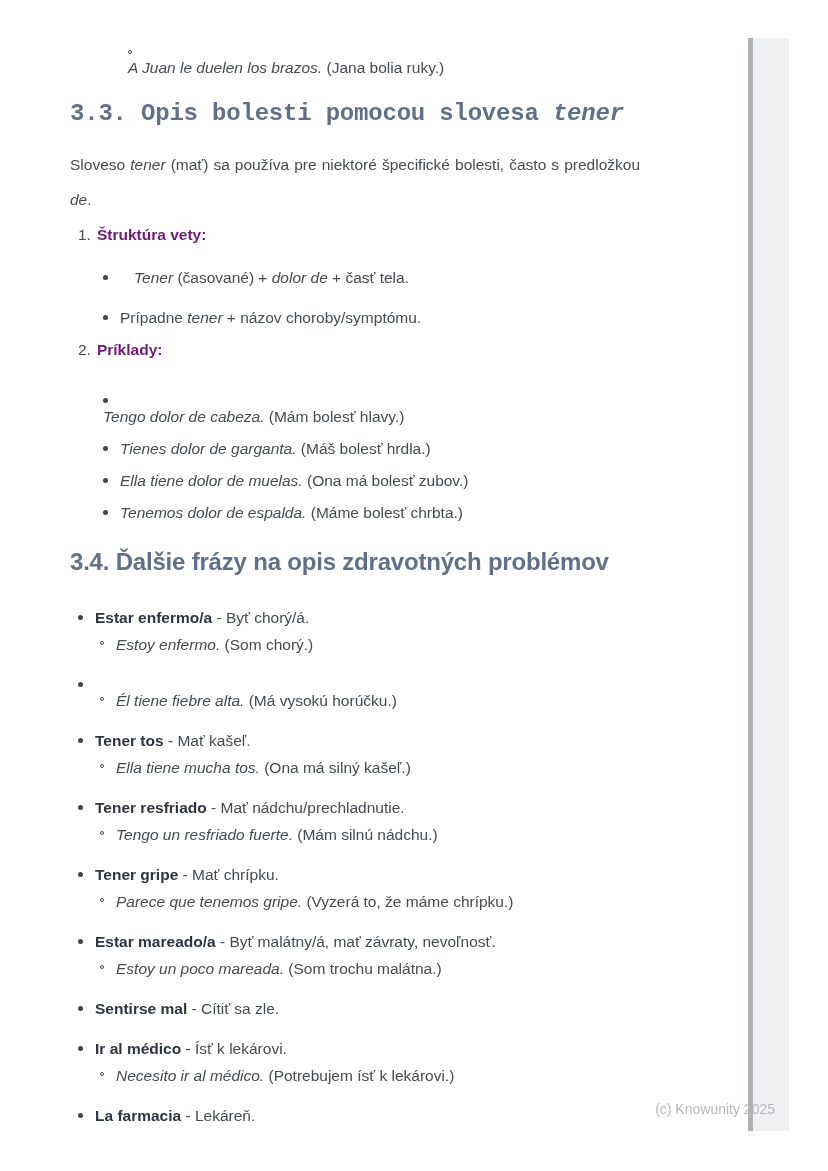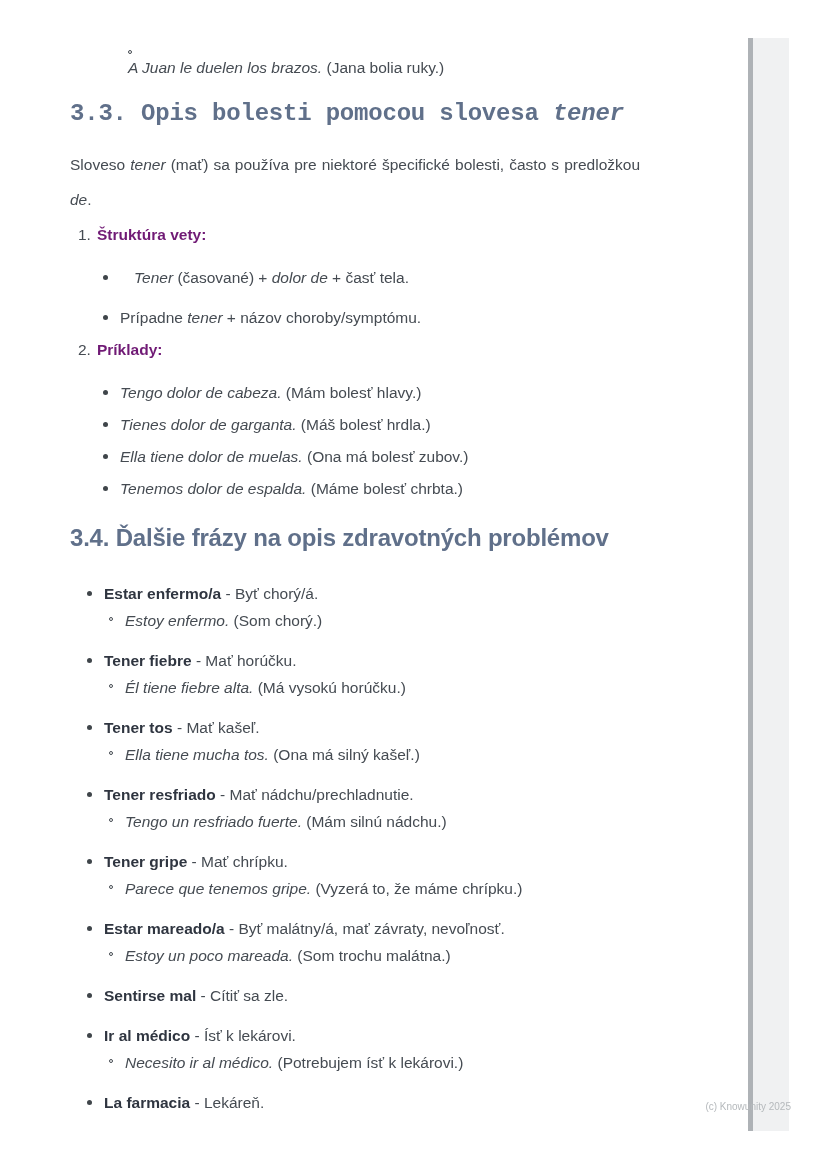--- a/index.html
+++ b/index.html
@@ -40,36 +40,36 @@
   .num-row.first { margin-top:4px; }
   .num-row.second { margin-top:5px; }
   .num-label { margin-right:6px; }
   .num-title { font-weight:700; color:#701a75; }
 
   .nested { margin-left:103px; }
   .nested.n1 { margin-top:16px;gap:14px; }
   .nested.n2 { margin-top:13px; }
 
   .example { margin-left:103px; margin-top:5px; }
-  .example.first { margin-top:16px; }
-
-  .phrases { margin-top:26px;padding-left:9px; }
+  .example.first { margin-top:24px;flex-direction:column; }
+
+  .phrases { margin-top:26px; }
   .phrase { margin:0 0 13px 78px; }
   .phrase .sub-line { margin-left:22px; }
 
   .scrollbar {
     position:absolute; left:748px; top:38px;
     width:41px; height:1093px;
     background:#f0f1f2;
     border-left:5px solid #aeb2b6;
     z-index:0;
   }
   .footer {
-    position:absolute; top:1101px; right:37px;
-    font-size:10px; color:#b5b9bc; z-index:2;text-align:center;
+    position:absolute; top:1101px; right:53px;
+    font-size:14px; color:#b5b9bc; z-index:2;text-align:center;
   }
 </style>
 </head>
 <body>
 
 <div class="content">
 
   <div class="brow intro-row">
     <span class="ring"></span>
     <span><i>A Juan le duelen los brazos.</i><span> (Jana bolia ruky.)</span></span>
@@ -124,21 +124,20 @@
       </div>
       <div class="brow sub-line">
         <span class="ring"></span>
         <span><i>Estoy enfermo.</i><span> (Som chorý.)</span></span>
       </div>
     </div>
 
     <div class="phrase">
       <div class="brow term-line">
         <span class="dot"></span>
-        <span><span class="bold-term">Tener fiebre</span><span> - Mať horúčku.</span></span>
       </div>
       <div class="brow sub-line">
         <span class="ring"></span>
         <span><i>Él tiene fiebre alta.</i><span> (Má vysokú horúčku.)</span></span>
       </div>
     </div>
 
     <div class="phrase">
       <div class="brow term-line">
         <span class="dot"></span>

